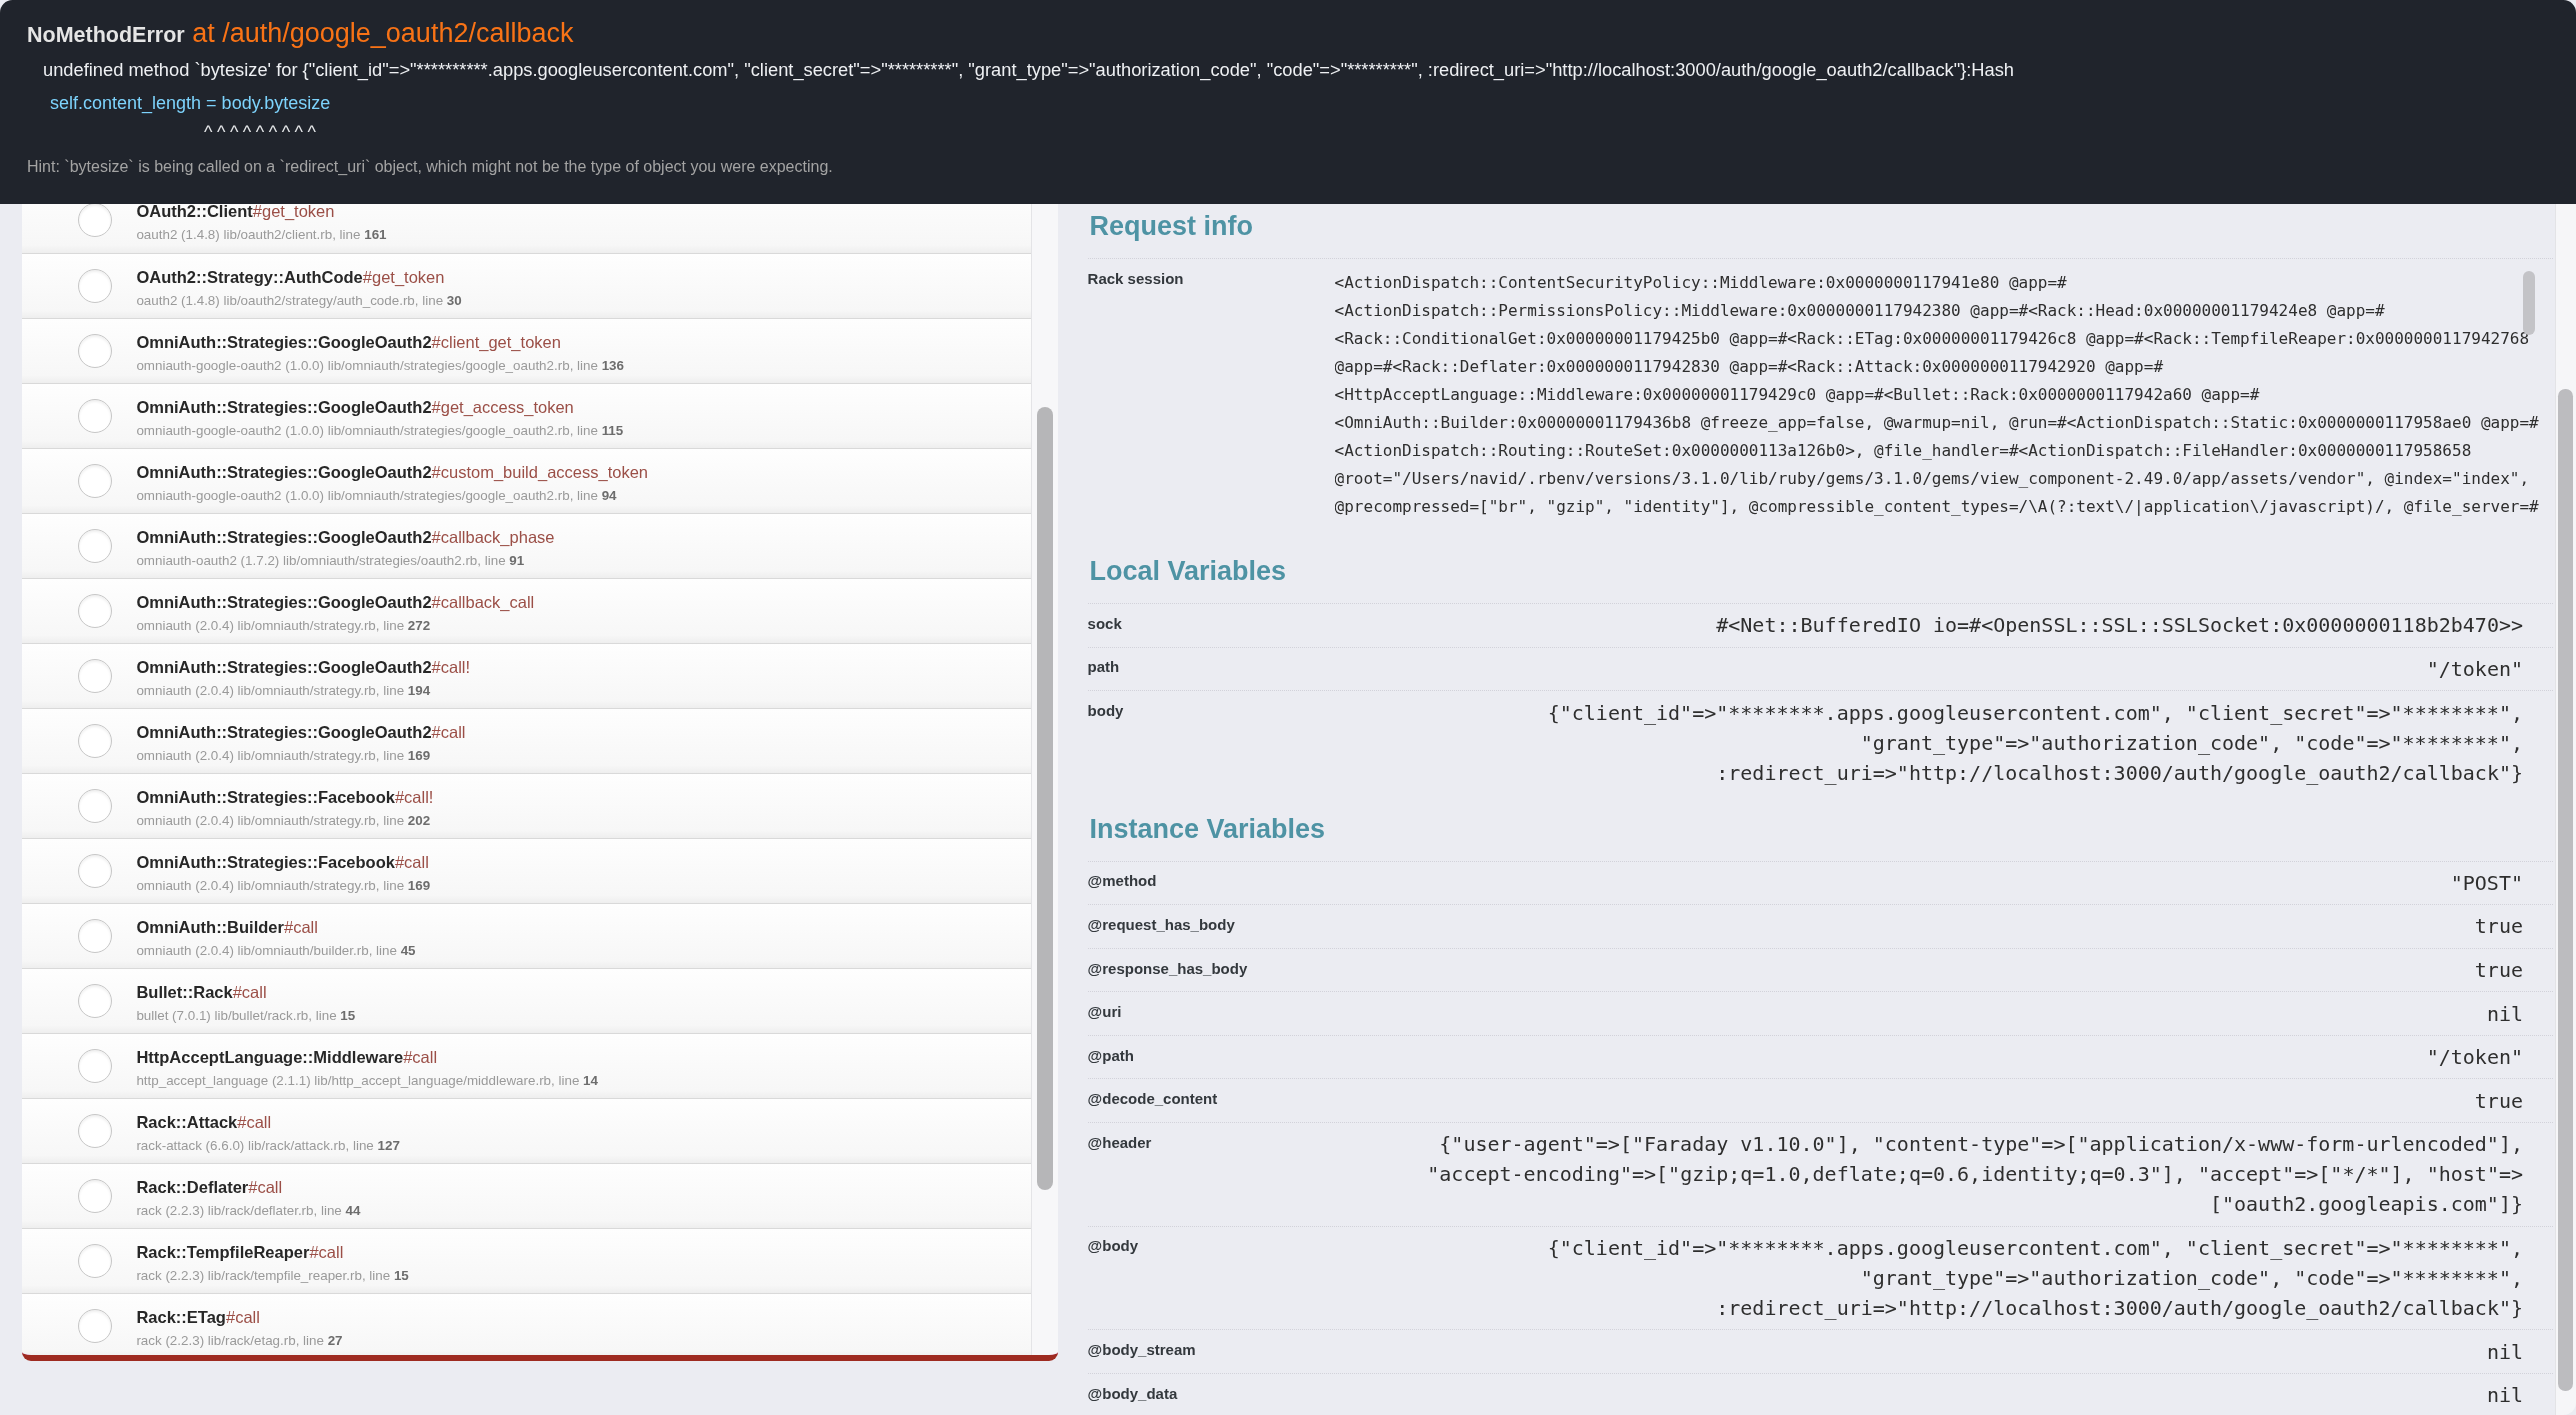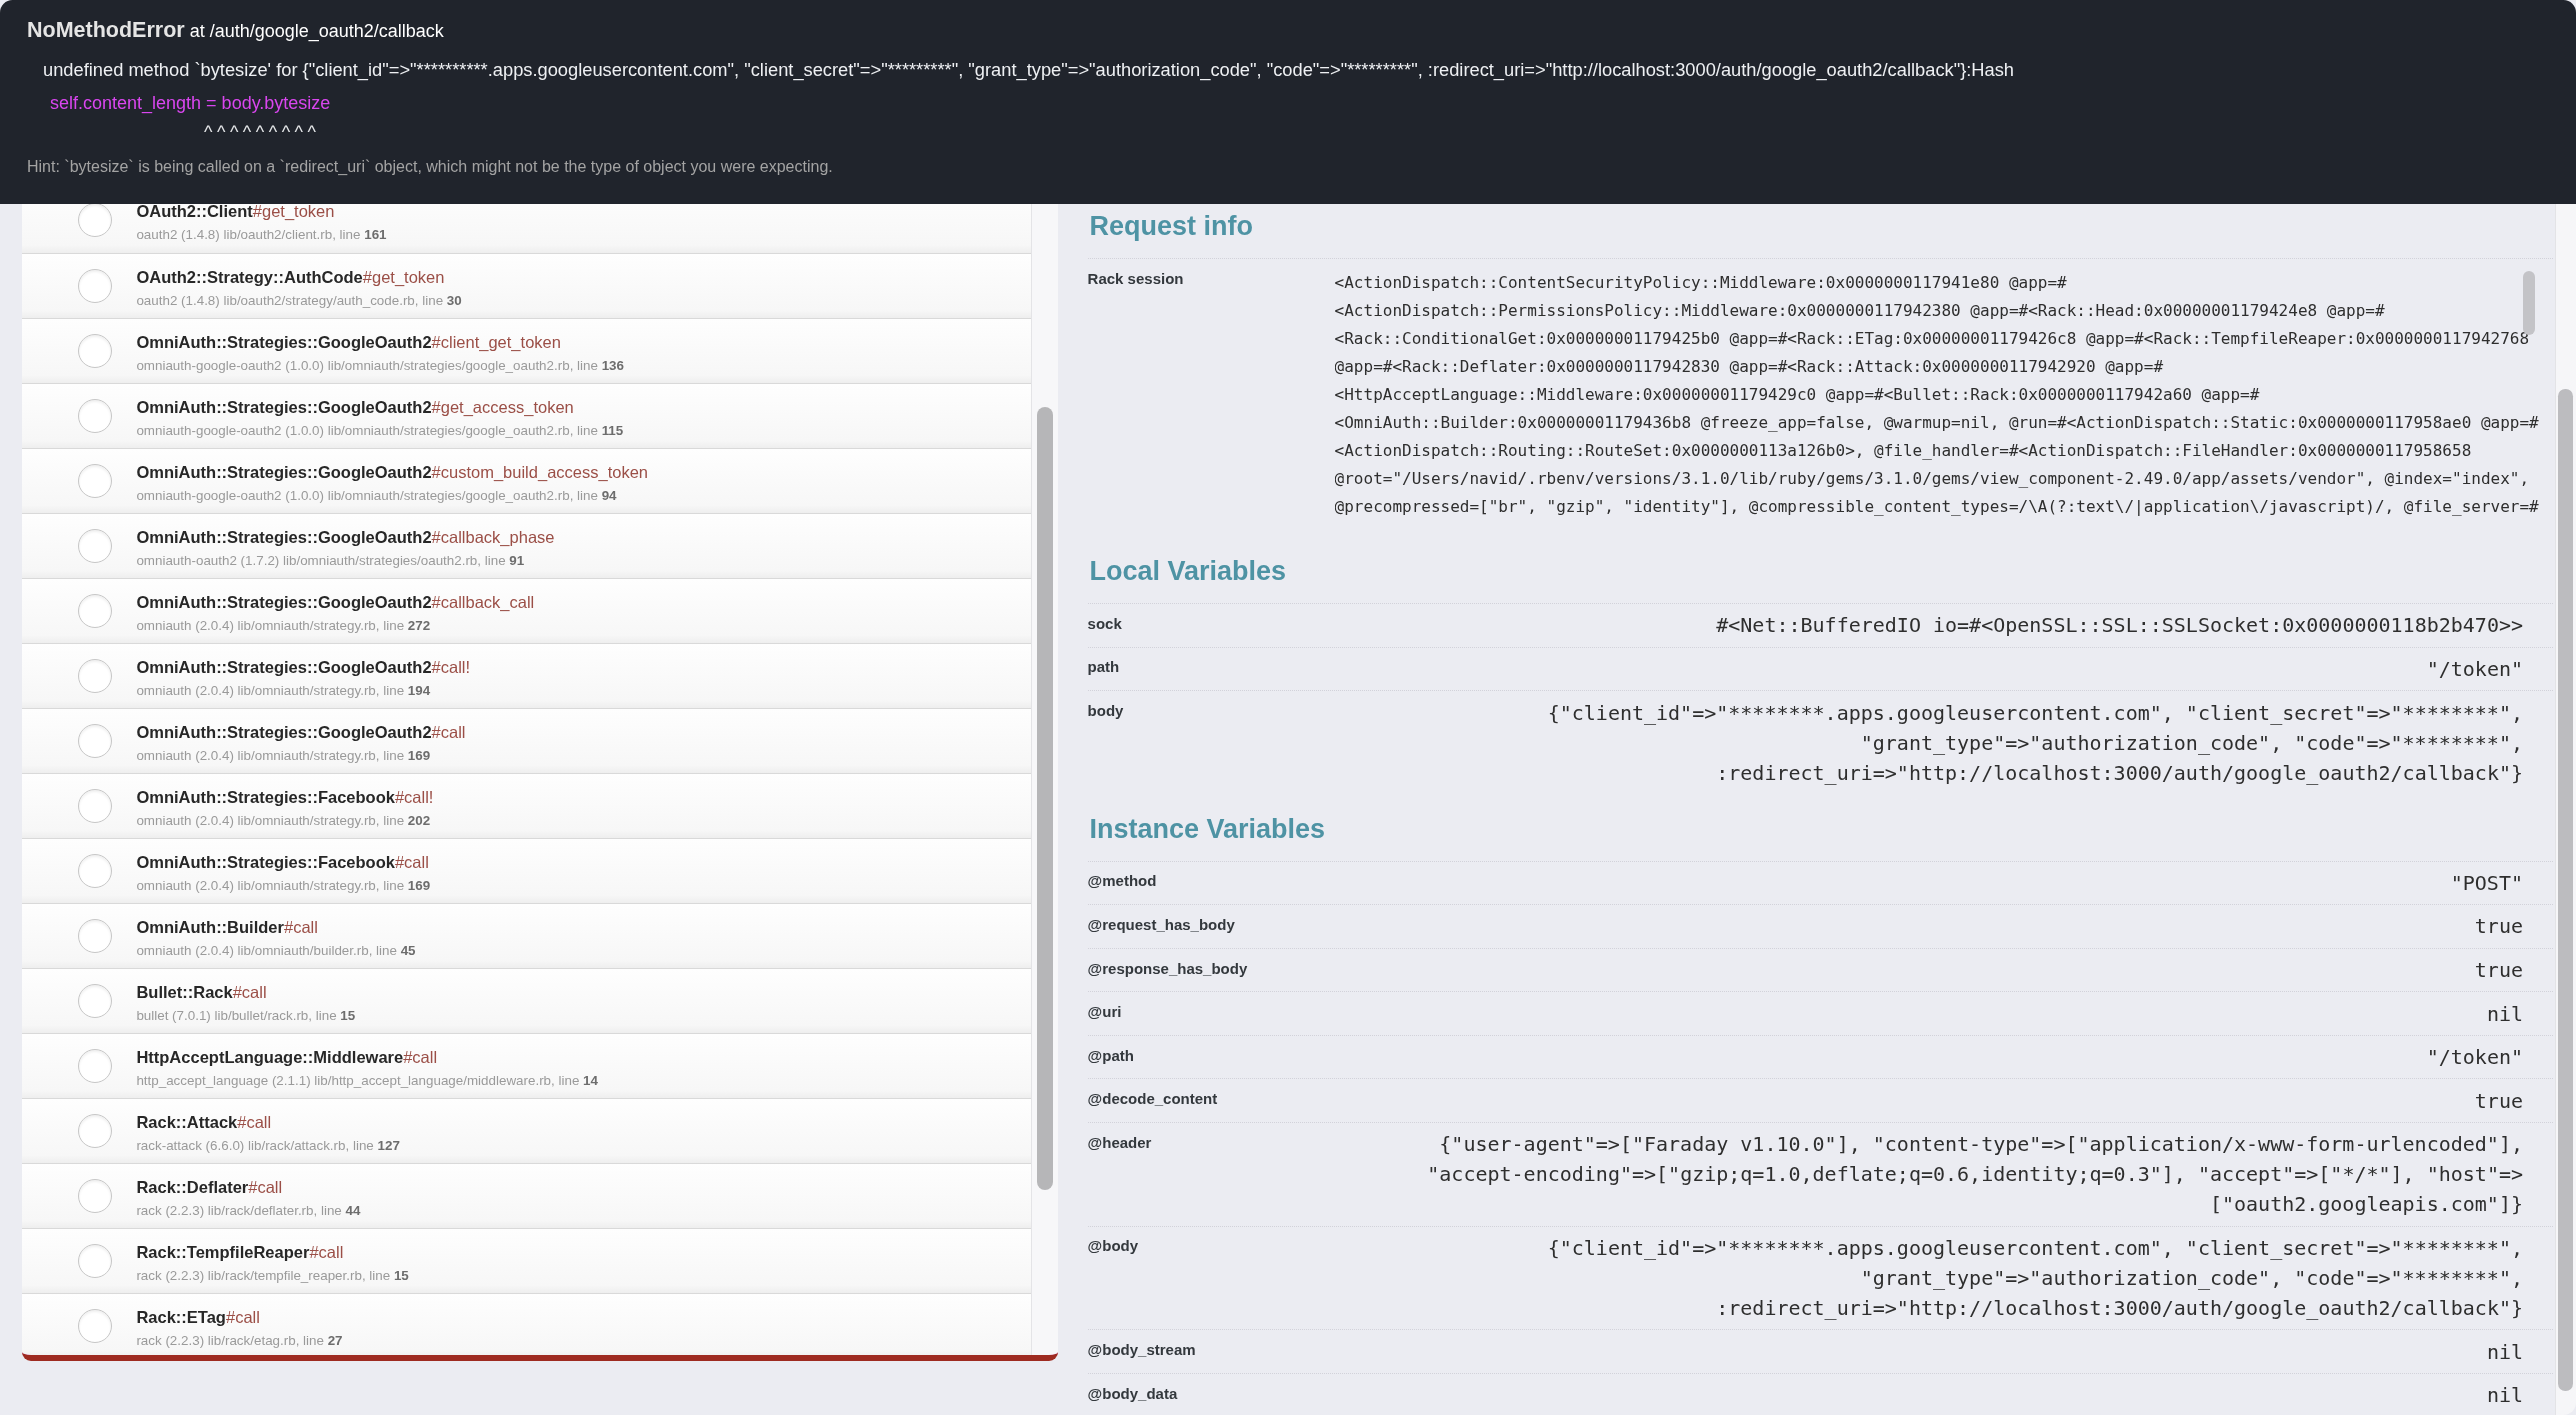--- a/index.html
+++ b/index.html
@@ -12,25 +12,25 @@
   }
   .app { position:absolute; inset:0; border-radius:12.5px; overflow:hidden; }
 
   
   .err-header {
     position:absolute; left:0; top:0; right:0; height:204px;
     background:#20242c; z-index:30;
   }
   .err-header .l1 { position:absolute; left:27px; top:18px; font-size:21.5px; white-space:nowrap; }
   .err-class { color:#e5e5e5; font-weight:bold;margin-top:12px; }
-  .err-loc   { color:#ffffff; font-weight:normal; font-size:18px; }
+  .err-loc   { color:#f97316; font-weight:normal; font-size:27px; }
   .err-msg {
     position:absolute; left:43px; top:59px; font-size:18.3px; color:#eef0f3; white-space:nowrap;
   }
-  .err-code  { position:absolute; left:50px;  top:93px; font-size:18px; color:#d946ef; white-space:pre; }
+  .err-code  { position:absolute; left:50px;  top:93px; font-size:18px; color:#7dd3fc; white-space:pre; }
   .err-caret { position:absolute; left:204px; top:122px; font-size:18px; color:#e4e6e8; letter-spacing:4.5px; }
   .err-hint  { position:absolute; left:27px;  top:158px; font-size:16px; color:#a3a3a3; }
 
   
   .trace-card {
     position:absolute; left:22.4px; top:204px; width:1036px; height:1157px;
     background:#be185d;
     border-bottom:6.3px solid #9e2b21;
     border-radius:0 0 9px 9px;
     overflow:hidden; z-index:10;

